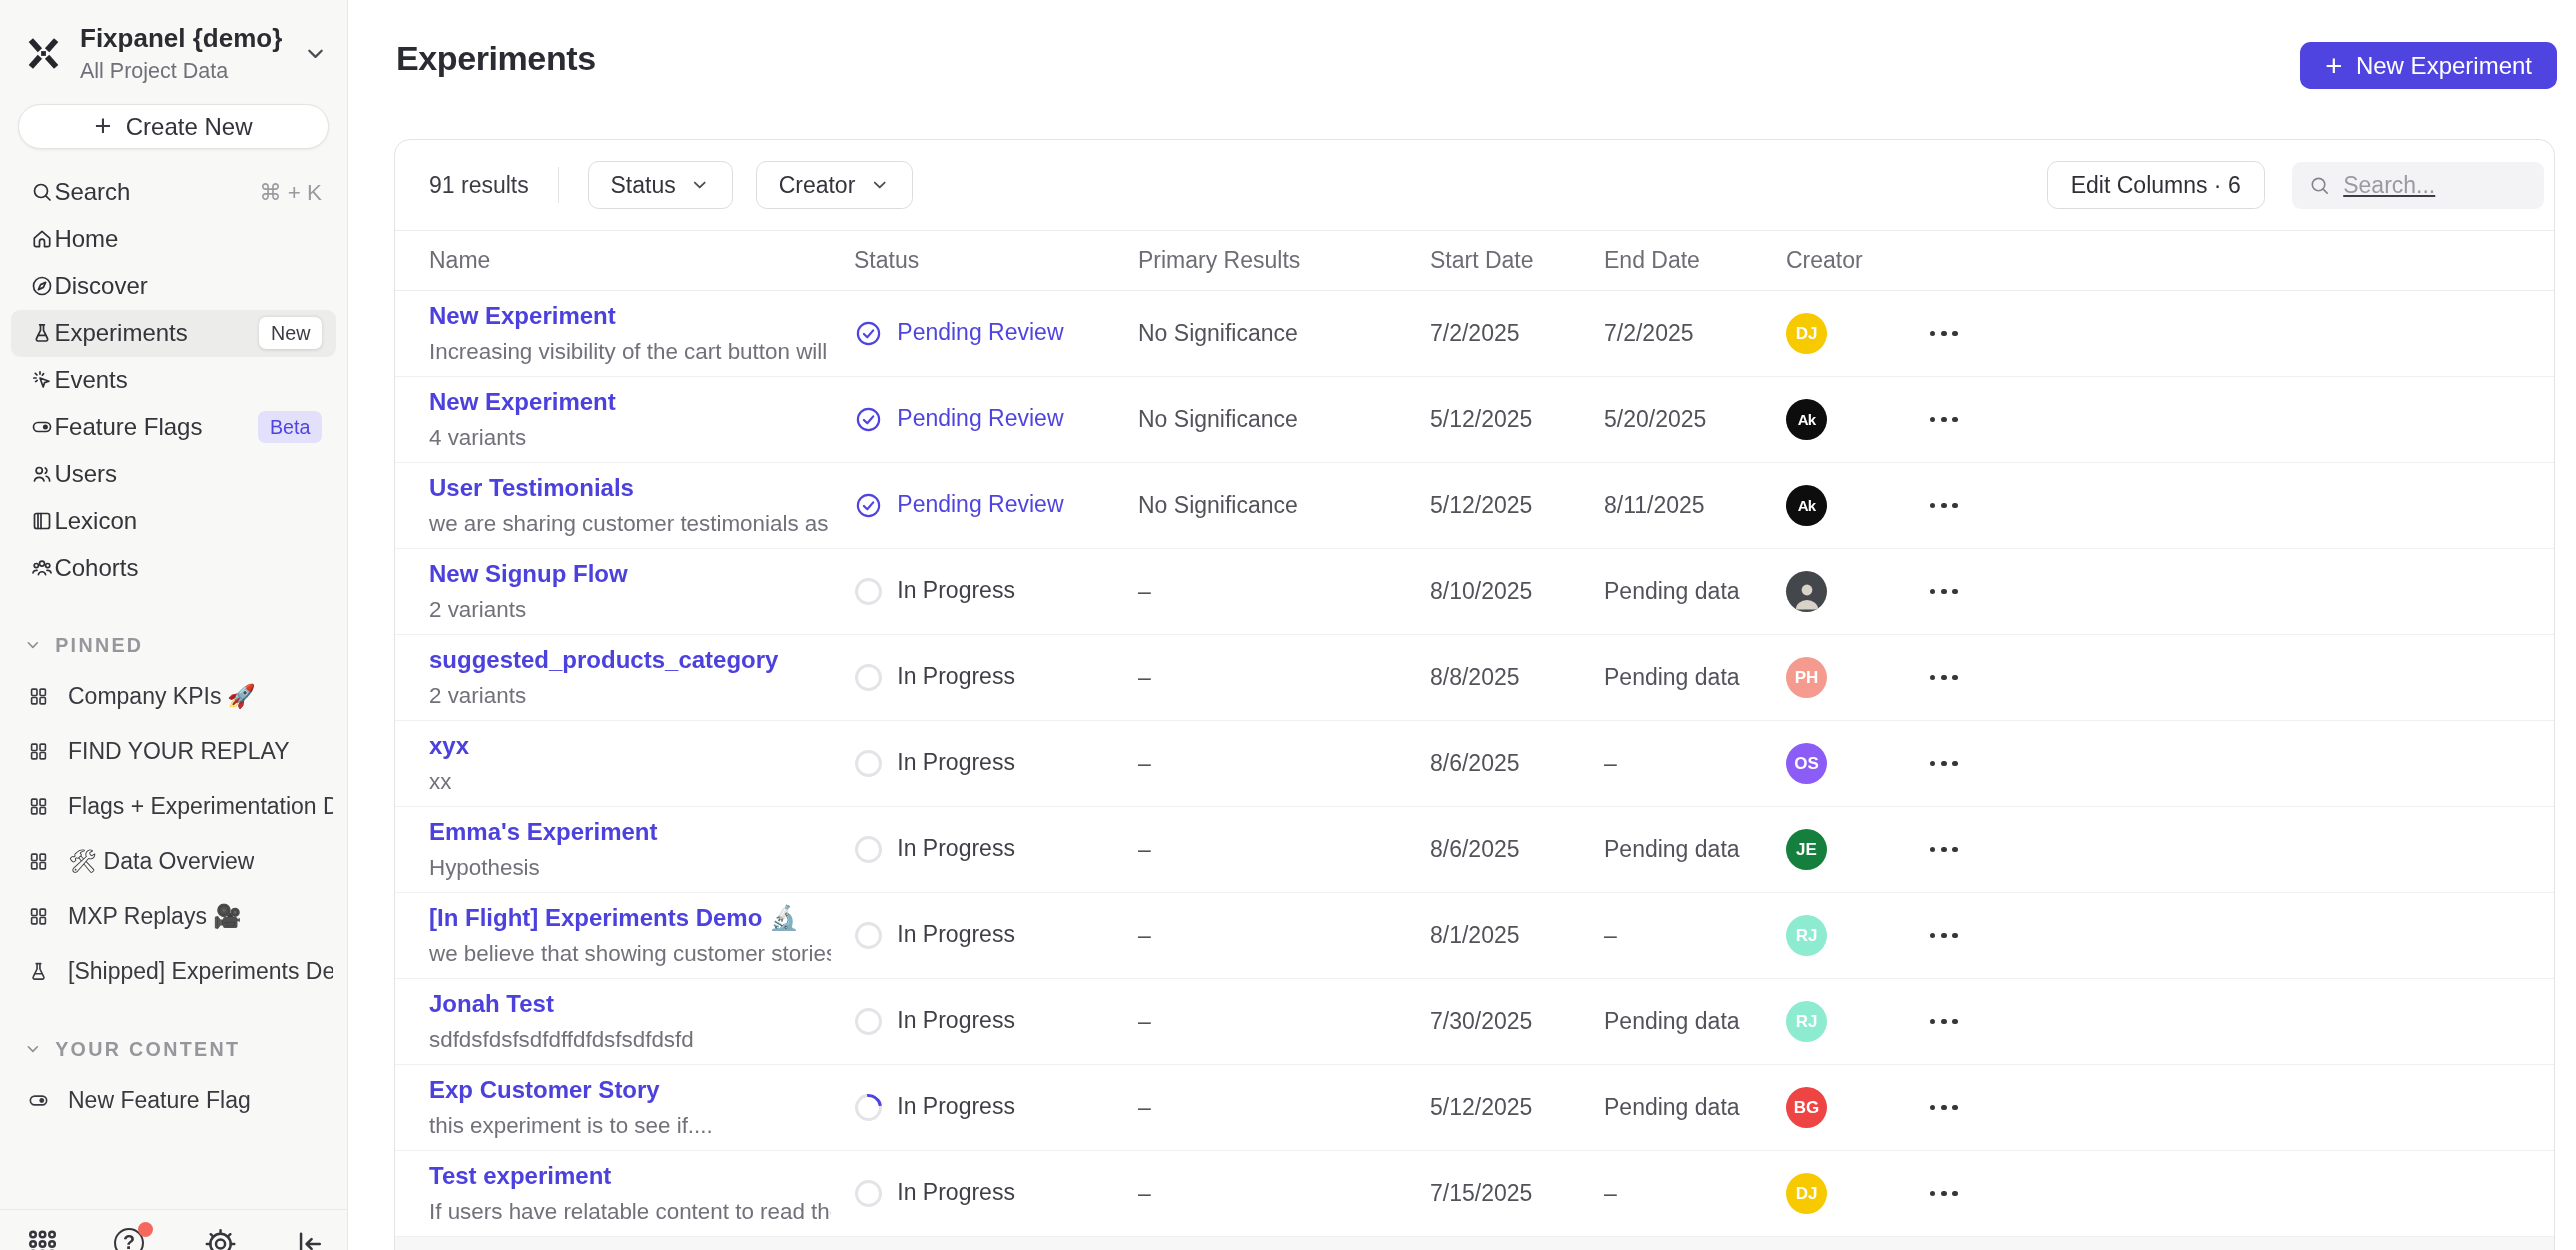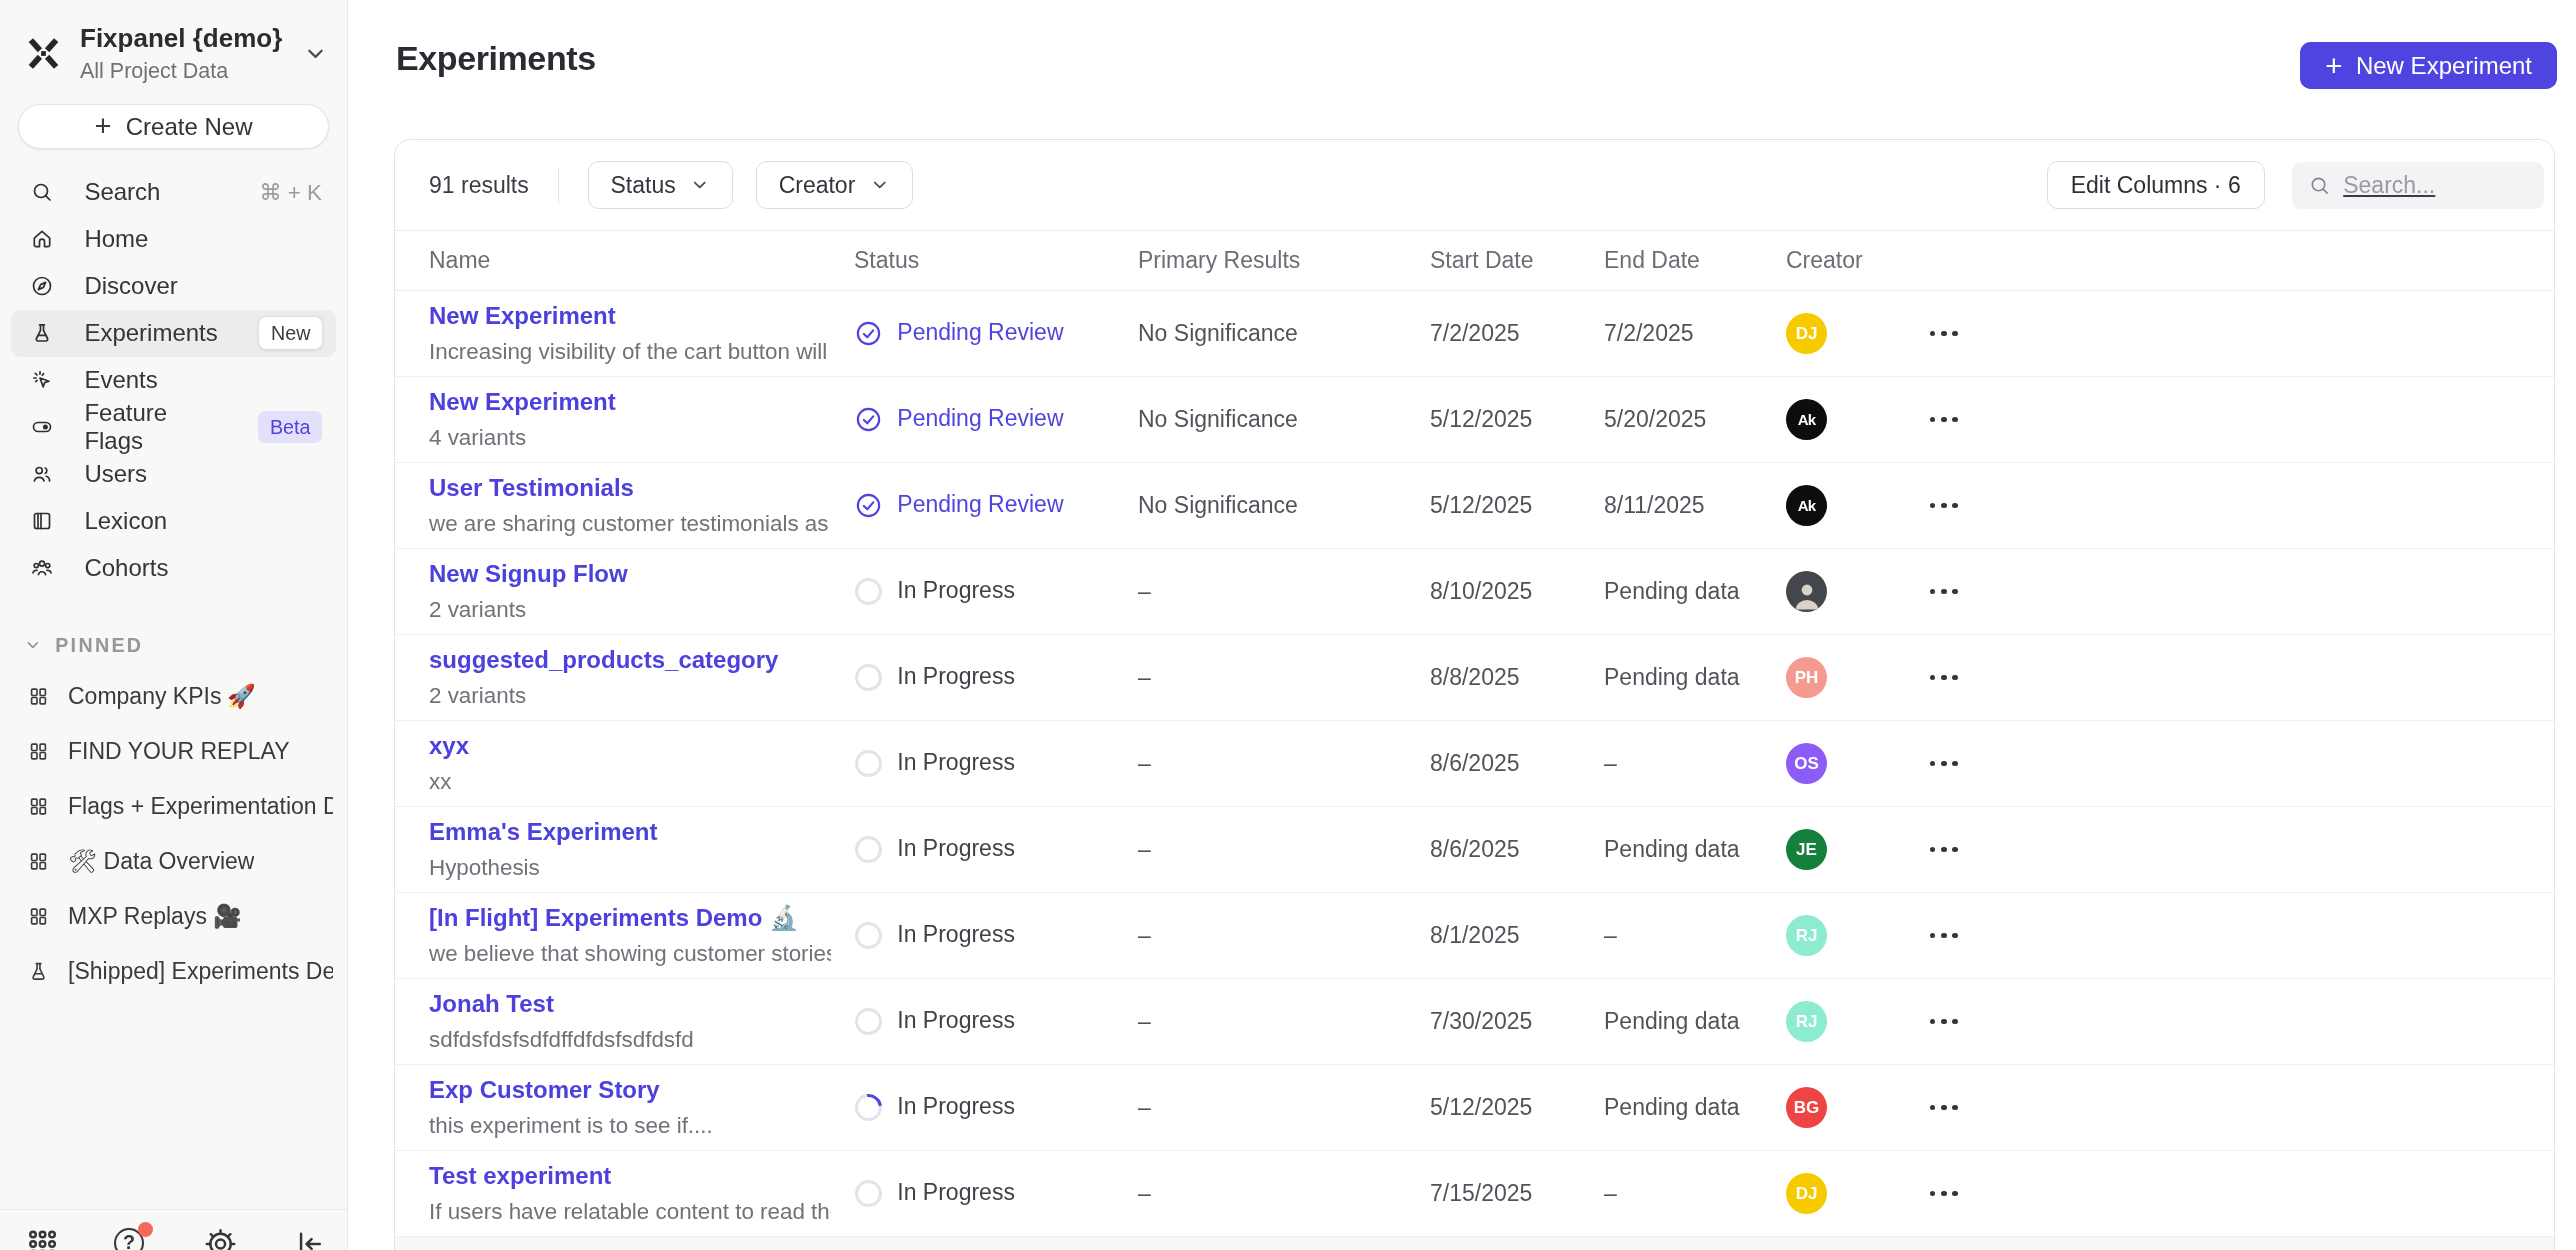--- a/index.html
+++ b/index.html
@@ -16,21 +16,21 @@
   .ws-text { flex:1; min-width:0; }
   .ws-title { font-size:26px; font-weight:700; color:#2b2b32; }
   .ws-sub { font-size:21.5px; color:#70707a; margin-top:5.4px; }
   .ws-chev { width:27px; height:27px; color:#4c4c54; }
   .create-btn { margin:14.3px 18px 0; height:45px; background:#fff; border:1.3px solid #e3e3e1;
     border-radius:22.4px; box-shadow:0 0.9px 2.7px rgba(0,0,0,.07); display:flex; align-items:center;
     justify-content:center; gap:14.3px; font-size:24px; font-weight:500; color:#323239; cursor:pointer; }
   .plus-glyph { font-size:29px; font-weight:400; line-height:1; color:#3a3a40; }
   .nav { margin-top:19.7px; padding:0 10.7px; }
   .nav-item { height:47px; border-radius:9px; padding:0 14.3px 0 19.7px; display:flex;
-    align-items:center; gap:30px; cursor:pointer; }
+    align-items:center; gap:0; cursor:pointer; }
   .nav-item.active { background:#ececea; }
   .nav-item .icon { width:24px; height:24px; color:#2f2f35; flex:0 0 24px; }
   .icon svg { width:100%; height:100%; fill:none; stroke:currentColor; stroke-width:1.7;
     stroke-linecap:round; stroke-linejoin:round; }
   .nav-item .lbl { font-size:24px; color:#34343b; }
   .shortcut { margin-left:auto; font-size:22.4px; color:#9a9aa0; }
   .badge { margin-left:auto; font-size:19.7px; padding:4.5px 11.6px; border-radius:7.2px; }
   .badge.new { background:#fff; color:#3c3c42; box-shadow:0 0.9px 3.6px rgba(0,0,0,.14); }
   .badge.beta { background:#e3e0fb; color:#4f44e0; }
   .section { margin-top:39px; }
@@ -276,20 +276,38 @@
           <div class="pin-item">
     <span class="icon"><svg viewBox="0 0 24 24">
                 <path d="M9.6 3.8h4.8M10.5 3.8v5.6l-4 8.1A1.7 1.7 0 0 0 8 20h8a1.7 1.7 0 0 0 1.5-2.5l-4-8.1V3.8"></path>
                 <path d="M8.4 14.4h7.2"></path>
               </svg></span>
     <span class="lbl">[Shipped] Experiments Demo 🖊</span>
   </div>
         </div>
     </div>
 
+    <div class="section yc">
+      <div class="section-h">
+        <span class="chev">
+          <svg viewBox="0 0 24 24">
+              <path d="M6.5 9.5 L12 15 L17.5 9.5"></path>
+            </svg></span>
+        <span class="stitle">YOUR CONTENT</span>
+      </div>
+      <div class="pin-list">
+          <div class="pin-item">
+    <span class="icon"><svg viewBox="0 0 24 24">
+                <rect x="3.5" y="7.5" width="17" height="9" rx="4.5"></rect>
+                <circle cx="15.4" cy="12" r="2.5" fill="currentColor" stroke="none"></circle>
+              </svg></span>
+    <span class="lbl">New Feature Flag</span>
+  </div>
+        </div>
+    </div>
 
     <div class="sidebar-footer">
       <span class="foot-icon icon">
         <svg viewBox="0 0 24 24" fill="currentColor" stroke="none">
           <circle cx="5.5" cy="5.5" r="1.9"></circle>
             <circle cx="12" cy="5.5" r="1.9"></circle>
             <circle cx="18.5" cy="5.5" r="1.9"></circle>
           <circle cx="5.5" cy="12" r="1.9"></circle>
             <circle cx="12" cy="12" r="1.9"></circle>
             <circle cx="18.5" cy="12" r="1.9"></circle>

